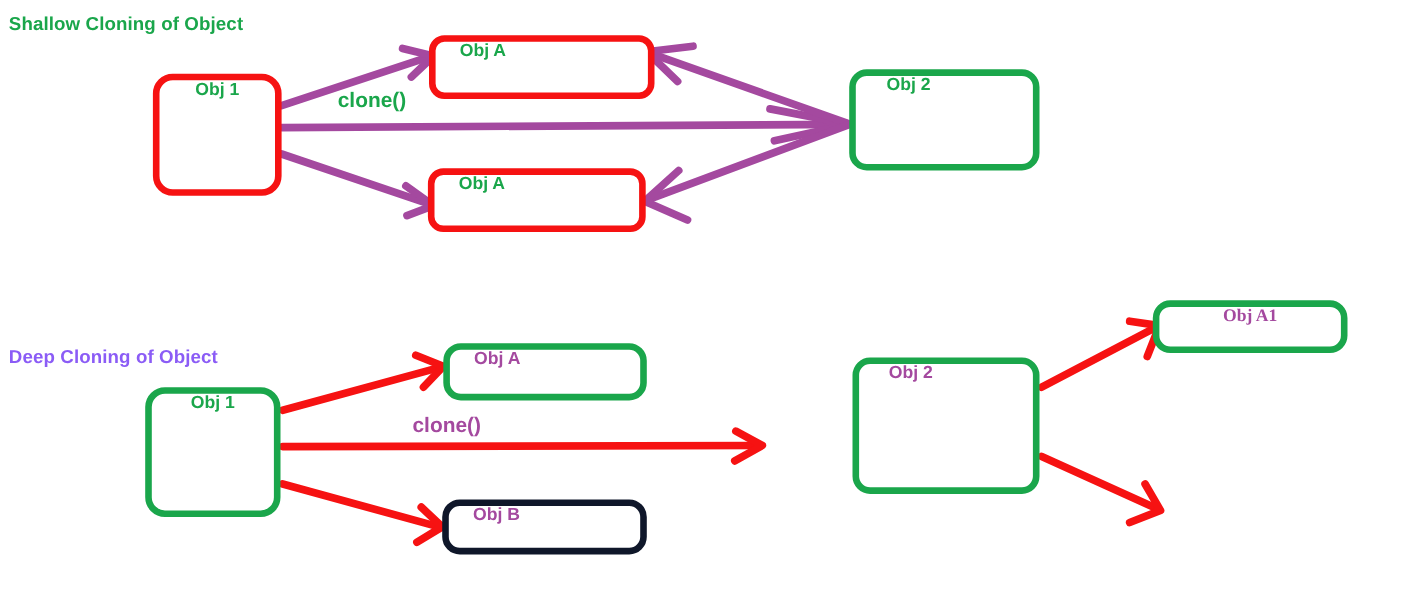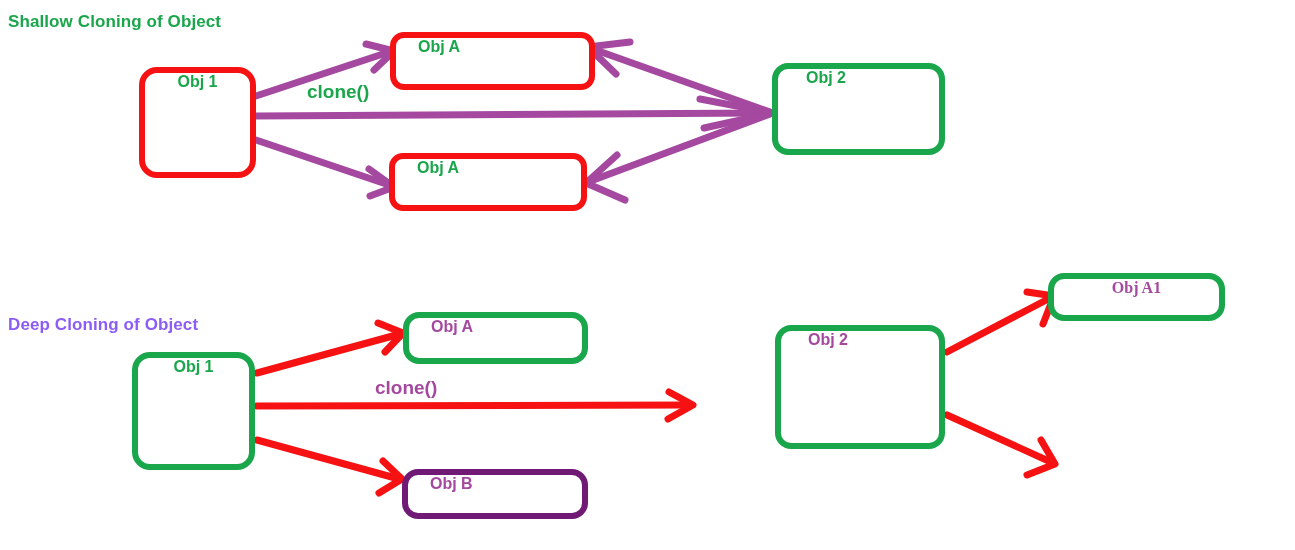--- a/index.html
+++ b/index.html
@@ -120,21 +120,21 @@
   <div class="section-title" style="left:8px; top:315px; color:#8b5cf6;">Deep Cloning of Object</div>
 
   <div class="node centered" style="left:132px; top:352px; width:123px; height:118px; border:6px solid #1aa64b; border-radius:18px;">
     <span class="node-label" style="color:#1aa64b;">Obj 1</span>
   </div>
 
   <div class="node" style="left:403px; top:312px; width:185px; height:52px; border:6px solid #1aa64b; border-radius:16px;">
     <span class="node-label" style="color:#a4499f;">Obj A</span>
   </div>
 
-  <div class="node" style="left:402px; top:469px; width:186px; height:50px; border:6px solid #701a75; border-radius:16px;">
+  <div class="node" style="left:402px; top:454px; width:186px; height:50px; border:6px solid #0f172a; border-radius:16px;">
     <span class="node-label" style="color:#a4499f;">Obj B</span>
   </div>
 
   <div class="node" style="left:775px; top:325px; width:170px; height:124px; border:6px solid #1aa64b; border-radius:16px;">
     <span class="node-label" style="color:#a4499f; padding-left:27px;">Obj 2</span>
   </div>
 
   <div class="node centered" style="left:1048px; top:273px; width:177px; height:48px; border:6px solid #1aa64b; border-radius:16px;">
     <span class="node-label" style="color:#a4499f;font-family:Liberation Serif, serif;">Obj A1</span>
   </div>

